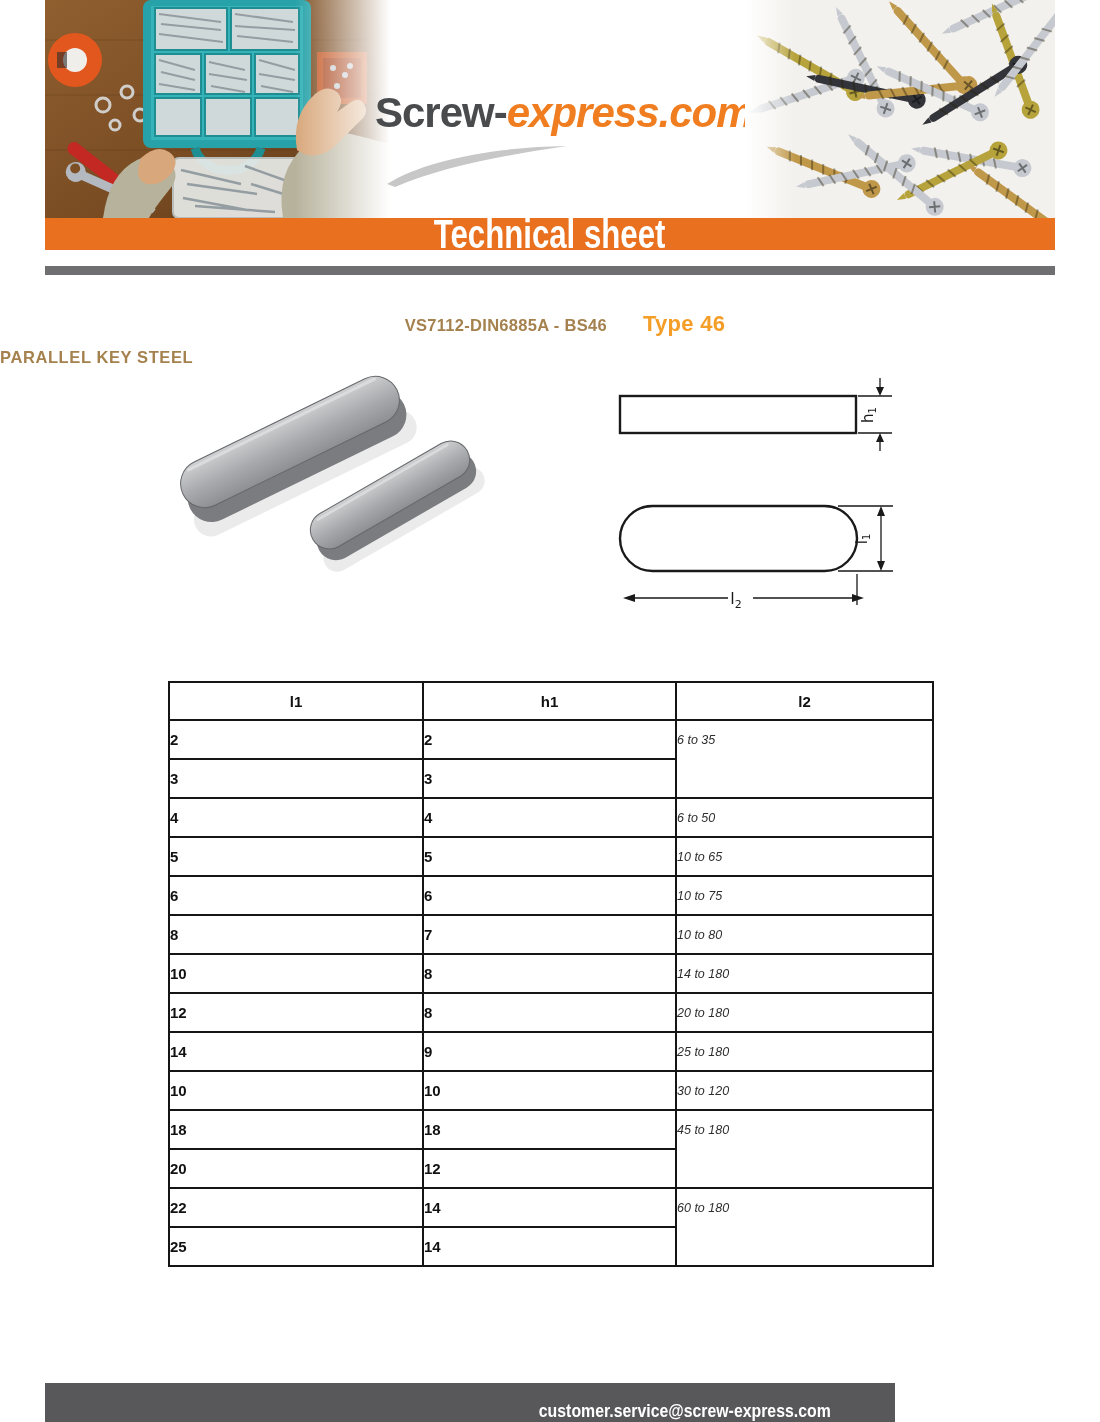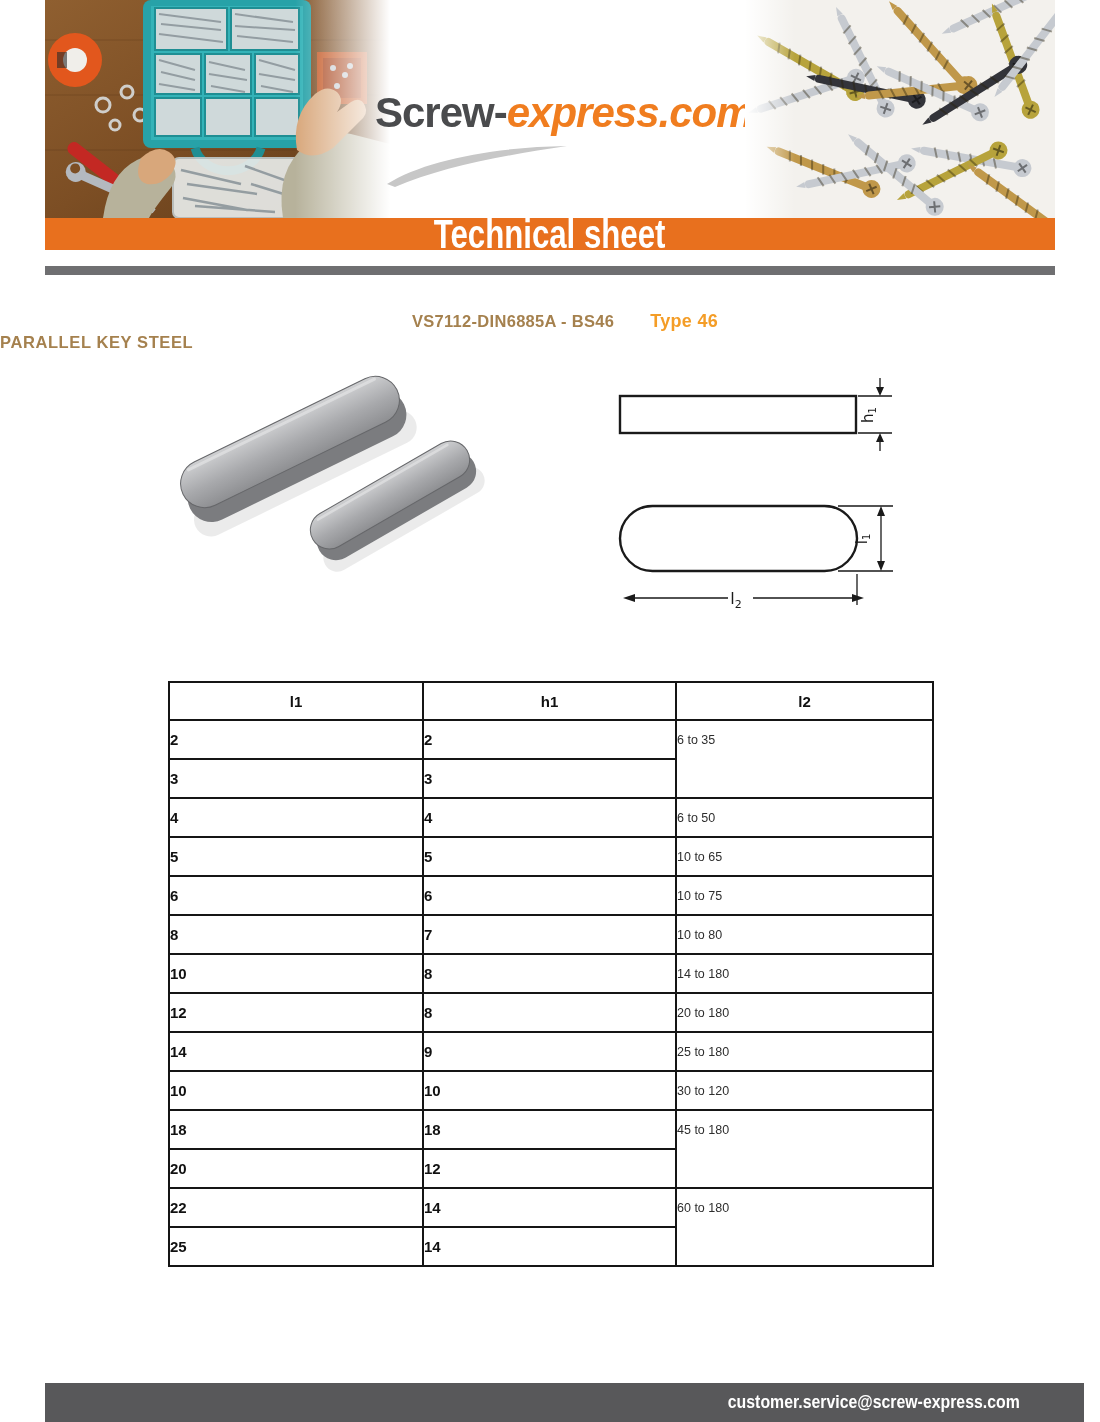--- a/index.html
+++ b/index.html
@@ -23,40 +23,40 @@
   }
   .banner span{
     color:#fff;font-size:40px;font-weight:bold;letter-spacing:0px;
     display:inline-block;transform:scaleX(.78);transform-origin:center;white-space:nowrap;
   }
   .banner-shadow{position:absolute;left:45px;top:266px;width:1010px;height:9px;background:#6f6f71;}
   
   .product-header{position:absolute;left:0;top:311px;width:1100px;text-align:left;}
   .pt-line1{display:flex;justify-content:center;align-items:baseline;gap:36px;transform:translateX(15px);}
   .pt-ref{color:var(--title-brown,#a5814e);font-size:16.5px;font-weight:600;letter-spacing:.3px;}
-  .pt-type{color:var(--type-orange,#f49d27);font-size:18px;font-weight:bold;letter-spacing:.3px;}
-  .pt-name{margin-top:1px;color:var(--title-brown,#a5814e);font-size:16.5px;font-weight:600;letter-spacing:.6px;}
+  .pt-type{color:var(--type-orange,#f49d27);font-size:22px;font-weight:bold;letter-spacing:.3px;}
+  .pt-name{margin-top:11px;color:var(--title-brown,#a5814e);font-size:16.5px;font-weight:600;letter-spacing:.6px;}
   
   .keys-photo{position:absolute;left:150px;top:360px;width:350px;height:240px;}
   .drawings{position:absolute;left:560px;top:360px;width:380px;height:260px;}
   .drawings text{font-family:"DejaVu Sans", sans-serif;fill:#1a1a1a;}
   
   .dim-table{
     position:absolute;left:168px;top:681px;width:764px;border-collapse:collapse;table-layout:fixed;
   }
   .dim-table th,.dim-table td{border:2px solid #151515;padding:0;}
   .dim-table th{height:36px;font-size:15px;font-weight:bold;color:#111;}
   .dim-table td{height:37px;}
   .dim-table td.val{font-size:15px;font-weight:bold;color:#111;}
-  .dim-table td.range{font-size:12.5px;font-weight:400;color:#2e2e2e;}
+  .dim-table td.range{font-size:12.5px;font-weight:400;color:#2e2e2e;font-style:italic;}
   .dim-table td.range.merged{vertical-align:top;padding-top:12px;}
   
   .footer-bar{
-    position:absolute;left:45px;top:1383px;width:1039px;height:39px;background:var(--footer-gray,#58585a);
-    display:flex;align-items:center;justify-content:flex-end;
+    position:absolute;left:45px;top:1383px;width:850px;height:39px;background:var(--footer-gray,#58585a);
+    display:flex;align-items:flex-end;justify-content:flex-end;
   }
   .footer-bar a{
     color:#fff;font-size:18px;font-weight:bold;text-decoration:none;margin-right:64px;
     display:inline-block;transform:scaleX(.88);transform-origin:right center;white-space:nowrap;
   }
 </style>
 </head>
 <body>
 
 <div class="page">

